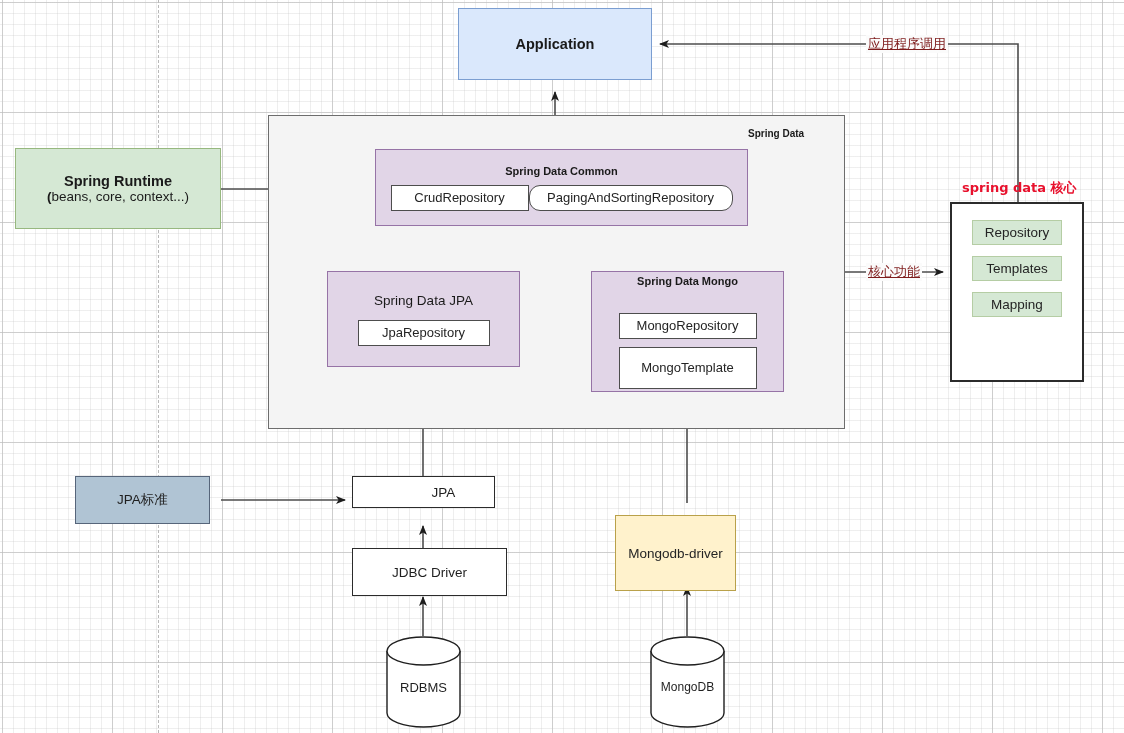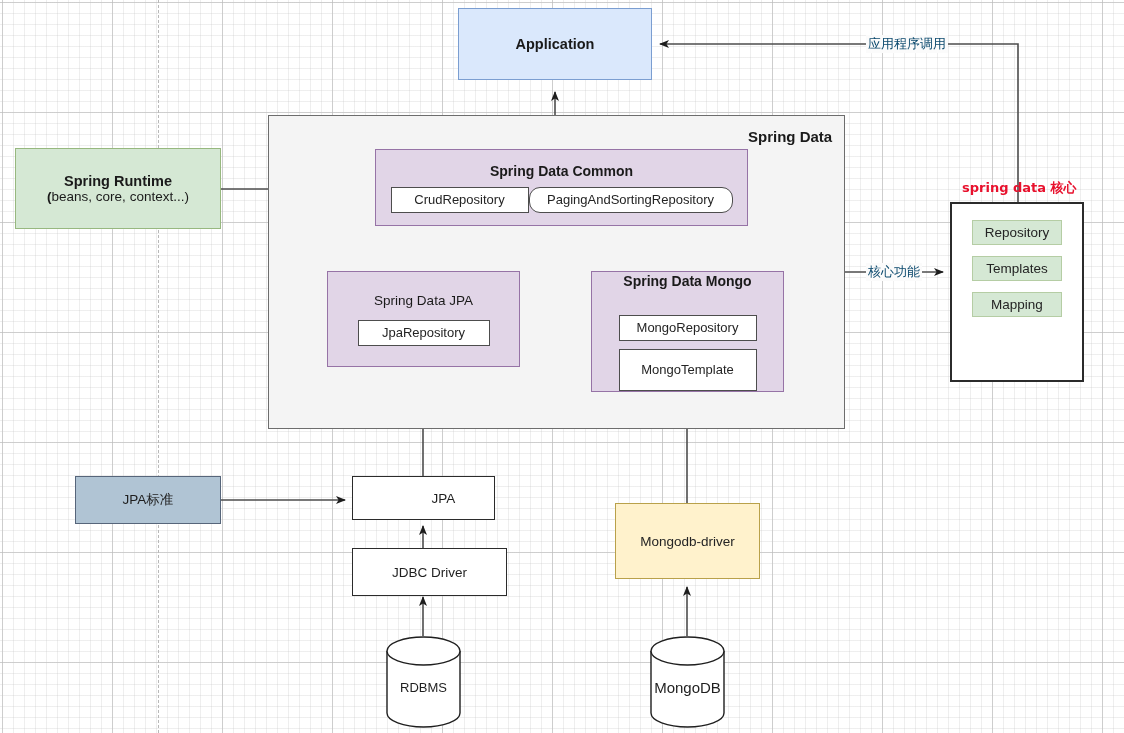--- a/index.html
+++ b/index.html
@@ -19,35 +19,35 @@
     background-size:11px 11px, 11px 11px, 110px 110px, 110px 110px;
     background-position:2px 2px, 2px 2px, 2px 2px, 2px 2px;
   }
   .guide{position:absolute;top:0;bottom:0;width:0;border-left:1px dashed #b9b9b9;}
   .node{position:absolute;box-sizing:border-box;display:flex;flex-direction:column;
         align-items:center;justify-content:center;text-align:center;color:#1a1a1a;}
   .lbl{line-height:1.25;}
   
   .app-box{background:#dae8fc;border:1px solid #7b9ed1;font-size:14.5px;font-weight:bold;}
   .container-box{background:#f4f4f4;border:1px solid #6d6d6d;}
-  .container-title{position:absolute;font-size:15px;font-weight:bold;color:#1a1a1a;}
+  .container-title{position:absolute;font-size:10px;font-weight:bold;color:#1a1a1a;}
   .purple{background:#e1d5e7;border:1px solid #9673a6;}
   .white-box{background:#ffffff;border:1px solid #4d4d4d;font-size:13px;color:#242424;}
   .green-box{background:#d5e8d4;border:1px solid #97b87f;}
   .green-chip{background:#d5e8d4;border:1px solid #b5cda4;font-size:13.5px;color:#242424;}
   .gray-box{background:#b0c4d4;border:1px solid #56657a;font-size:13.5px;color:#1f1f1f;}
   .orange-box{background:#fff2cc;border:1px solid #b9a14a;font-size:13.5px;color:#242424;}
   .plain-box{background:#ffffff;border:1px solid #2b2b2b;font-size:13.5px;color:#1f1f1f;}
   .panel-box{background:#ffffff;border:2px solid #2b2b2b;}
   .red-note{position:absolute;color:#e8112d;font-weight:bold;font-size:13px;
             font-family:"DejaVu Sans",sans-serif;white-space:nowrap;}
-  .edge-label{position:absolute;background:#fbfbfb;font-size:13px;color:#0c4a6e;
-              white-space:nowrap;padding:0 2px;font-family:"DejaVu Sans",sans-serif;}
+  .edge-label{position:absolute;background:#fbfbfb;font-size:13px;color:#7f1d1d;
+              white-space:nowrap;padding:0 2px;font-family:"DejaVu Sans",sans-serif;text-decoration:underline;}
   svg.wires{position:absolute;left:0;top:0;width:1124px;height:733px;overflow:visible;}
-  .ttl-b{font-weight:bold;font-size:14px;}
+  .ttl-b{font-weight:bold;font-size:11px;}
   .ttl-n{font-weight:normal;font-size:13.5px;}
   .sub-n{font-weight:normal;font-size:13.5px;}
   .paren{font-weight:bold;}
 </style>
 </head>
 <body>
 
 <div id="canvas">
 
   <div class="guide" style="left:158px;"></div>
@@ -134,52 +134,52 @@
       <span>Repository</span>
     </div>
     <div class="node green-chip" style="position:relative;left:auto;top:auto;width:90px;height:25px;margin-bottom:11px;">
       <span>Templates</span>
     </div>
     <div class="node green-chip" style="position:relative;left:auto;top:auto;width:90px;height:25px;">
       <span>Mapping</span>
     </div>
   </div>
 
-  <div class="node gray-box" style="left:75px;top:476px;width:146px;height:48px;">
+  <div class="node gray-box" style="left:75px;top:476px;width:135px;height:48px;">
     <span>JPA标准</span>
   </div>
 
-  <div class="node plain-box" style="left:352px;top:476px;width:143px;height:44px;padding-left:40px;">
+  <div class="node plain-box" style="left:352px;top:476px;width:143px;height:32px;padding-left:40px;">
     <span>JPA</span>
   </div>
 
   <div class="node plain-box" style="left:352px;top:548px;width:155px;height:48px;">
     <span>JDBC Driver</span>
   </div>
 
-  <div class="node orange-box" style="left:615px;top:503px;width:145px;height:76px;">
+  <div class="node orange-box" style="left:615px;top:515px;width:121px;height:76px;">
     <span>Mongodb-driver</span>
   </div>
 
   <div style="position:absolute;left:386px;top:636px;width:75px;height:92px;">
     <svg width="75" height="92" viewBox="0 0 75 92">
       <path d="M1,15 L1,77 A36.5,14 0 0 0 74,77 L74,15" fill="#ffffff" stroke="#1f1f1f" stroke-width="1.4"></path>
       <ellipse cx="37.5" cy="15" rx="36.5" ry="14" fill="#ffffff" stroke="#1f1f1f" stroke-width="1.4"></ellipse>
     </svg>
     <div style="position:absolute;left:0;top:0;width:75px;height:92px;display:flex;align-items:center;justify-content:center;">
       <span style="font-size:13px;color:#1f1f1f;margin-top:10px;">RDBMS</span>
     </div>
   </div>
 
   <div style="position:absolute;left:650px;top:636px;width:75px;height:92px;">
     <svg width="75" height="92" viewBox="0 0 75 92">
       <path d="M1,15 L1,77 A36.5,14 0 0 0 74,77 L74,15" fill="#ffffff" stroke="#1f1f1f" stroke-width="1.4"></path>
       <ellipse cx="37.5" cy="15" rx="36.5" ry="14" fill="#ffffff" stroke="#1f1f1f" stroke-width="1.4"></ellipse>
     </svg>
     <div style="position:absolute;left:0;top:0;width:75px;height:92px;display:flex;align-items:center;justify-content:center;">
-      <span style="font-size:15px;color:#1f1f1f;margin-top:10px;">MongoDB</span>
+      <span style="font-size:12px;color:#1f1f1f;margin-top:10px;">MongoDB</span>
     </div>
   </div>
 
   <div class="edge-label" style="left:866px;top:35px;">应用程序调用</div>
   <div class="edge-label" style="left:866px;top:263px;">核心功能</div>
 
 </div>
 
 </body></html>

